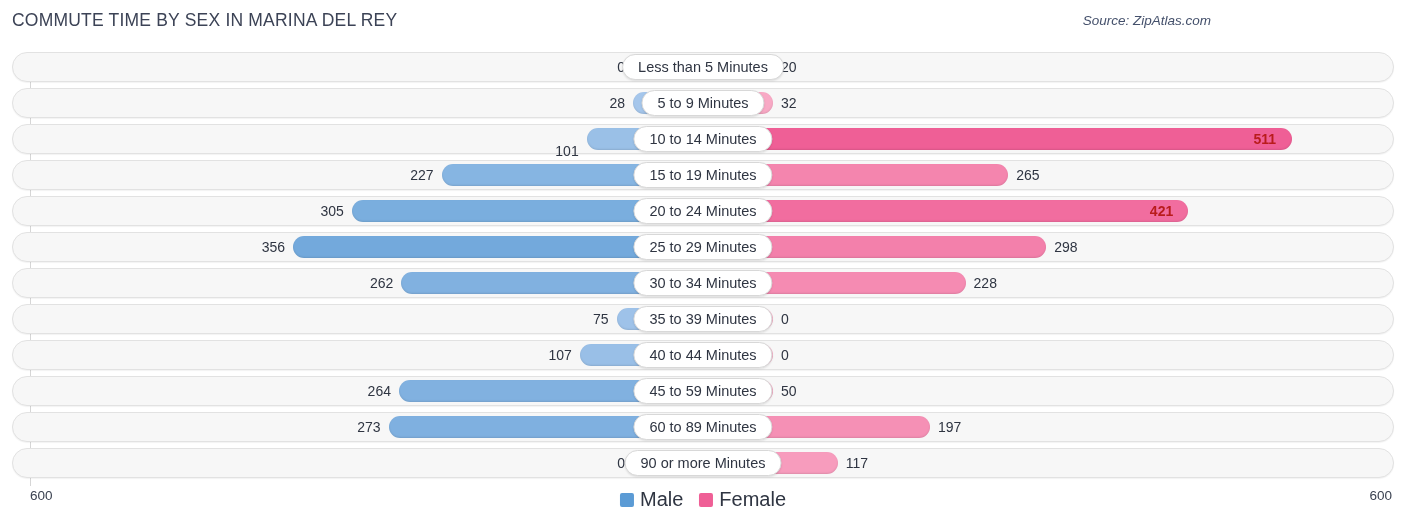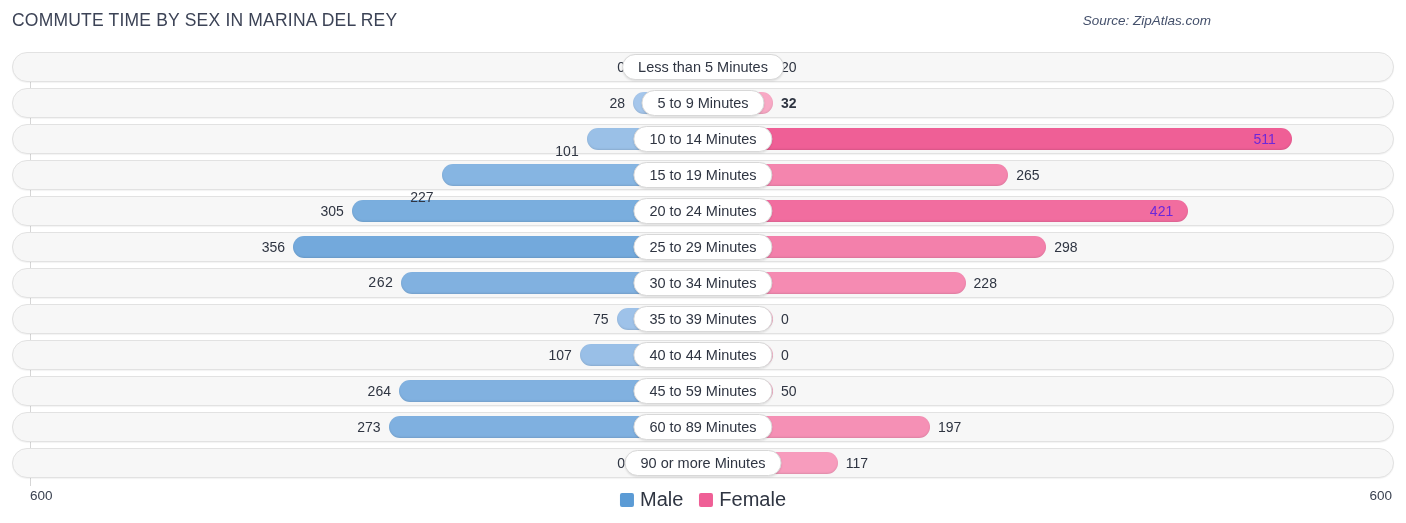--- a/index.html
+++ b/index.html
@@ -125,22 +125,22 @@
     top: 50%;
     transform: translateY(-50%);
     font-size: 14px;
     color: #2f3542;
     white-space: nowrap;
     z-index: 5;
   }
   .val.outside-left  { text-align: right; }
   .val.outside-right { text-align: left; }
   .val.inside {
-    color: #6d28d9;
-    font-weight: normal;
+    color: #b91c1c;
+    font-weight: bold;
   }
 
   
   #footer {
     position: absolute;
     left: 12px;
     top: 488px;
     width: 1382px;
     height: 24px;
     text-align: right;
@@ -195,35 +195,35 @@
         <div class="val outside-left" style="right: calc(50% + 78px);">0</div>
         <div class="bar female" style="width: 70px; background: rgb(249, 171, 198);"></div>
         <div class="val outside-right" style="left: calc(50% + 78px);">20</div>
         <div class="center-label">Less than 5 Minutes</div>
       </div>
       <div class="row">
         <div class="track"></div>
         <div class="bar male" style="width: 70px; background: rgb(165, 198, 235);"></div>
         <div class="val outside-left" style="right: calc(50% + 78px);">28</div>
         <div class="bar female" style="width: 70px; background: rgb(248, 169, 197);"></div>
-        <div class="val outside-right" style="left: calc(50% + 78px); font-weight: bold;">32</div>
+        <div class="val outside-right" style="left: calc(50% + 78px);">32</div>
         <div class="center-label">5 to 9 Minutes</div>
       </div>
       <div class="row">
         <div class="track"></div>
         <div class="bar male" style="width: 116.318px; background: rgb(154, 192, 231);"></div>
         <div class="val outside-left" style="right: calc(50% + 124.318px); margin-top: 12px;">101</div>
         <div class="bar female" style="width: 588.502px; background: rgb(239, 95, 150);"></div>
         <div class="val inside" style="left: calc(50% + 550.502px);">511</div>
         <div class="center-label">10 to 14 Minutes</div>
       </div>
       <div class="row">
         <div class="track"></div>
         <div class="bar male" style="width: 261.428px; background: rgb(134, 181, 226);"></div>
-        <div class="val outside-left" style="right: calc(50% + 269.428px); margin-top: 22px;">227</div>
+        <div class="val outside-left" style="right: calc(50% + 269.428px);">227</div>
         <div class="bar female" style="width: 305.192px; background: rgb(244, 133, 174);"></div>
         <div class="val outside-right" style="left: calc(50% + 313.192px);">265</div>
         <div class="center-label">15 to 19 Minutes</div>
       </div>
       <div class="row">
         <div class="track"></div>
         <div class="bar male" style="width: 351.258px; background: rgb(122, 174, 222);"></div>
         <div class="val outside-left" style="right: calc(50% + 359.258px);">305</div>
         <div class="bar female" style="width: 484.852px; background: rgb(241, 109, 159);"></div>
         <div class="val inside" style="left: calc(50% + 446.852px);">421</div>
@@ -233,21 +233,21 @@
         <div class="track"></div>
         <div class="bar male" style="width: 409.993px; background: rgb(115, 169, 220);"></div>
         <div class="val outside-left" style="right: calc(50% + 417.993px);">356</div>
         <div class="bar female" style="width: 343.197px; background: rgb(243, 128, 171);"></div>
         <div class="val outside-right" style="left: calc(50% + 351.197px);">298</div>
         <div class="center-label">25 to 29 Minutes</div>
       </div>
       <div class="row">
         <div class="track"></div>
         <div class="bar male" style="width: 301.737px; background: rgb(129, 177, 224);"></div>
-        <div class="val outside-left" style="right: calc(50% + 309.737px); font-family: Liberation Mono, monospace;">262</div>
+        <div class="val outside-left" style="right: calc(50% + 309.737px);">262</div>
         <div class="bar female" style="width: 262.58px; background: rgb(245, 139, 178);"></div>
         <div class="val outside-right" style="left: calc(50% + 270.58px);">228</div>
         <div class="center-label">30 to 34 Minutes</div>
       </div>
       <div class="row">
         <div class="track"></div>
         <div class="bar male" style="width: 86.375px; background: rgb(158, 194, 233);"></div>
         <div class="val outside-left" style="right: calc(50% + 94.375px);">75</div>
         <div class="bar female rounded-both" style="width: 70px; background: rgb(249, 174, 200);"></div>
         <div class="val outside-right" style="left: calc(50% + 78px);">0</div>

